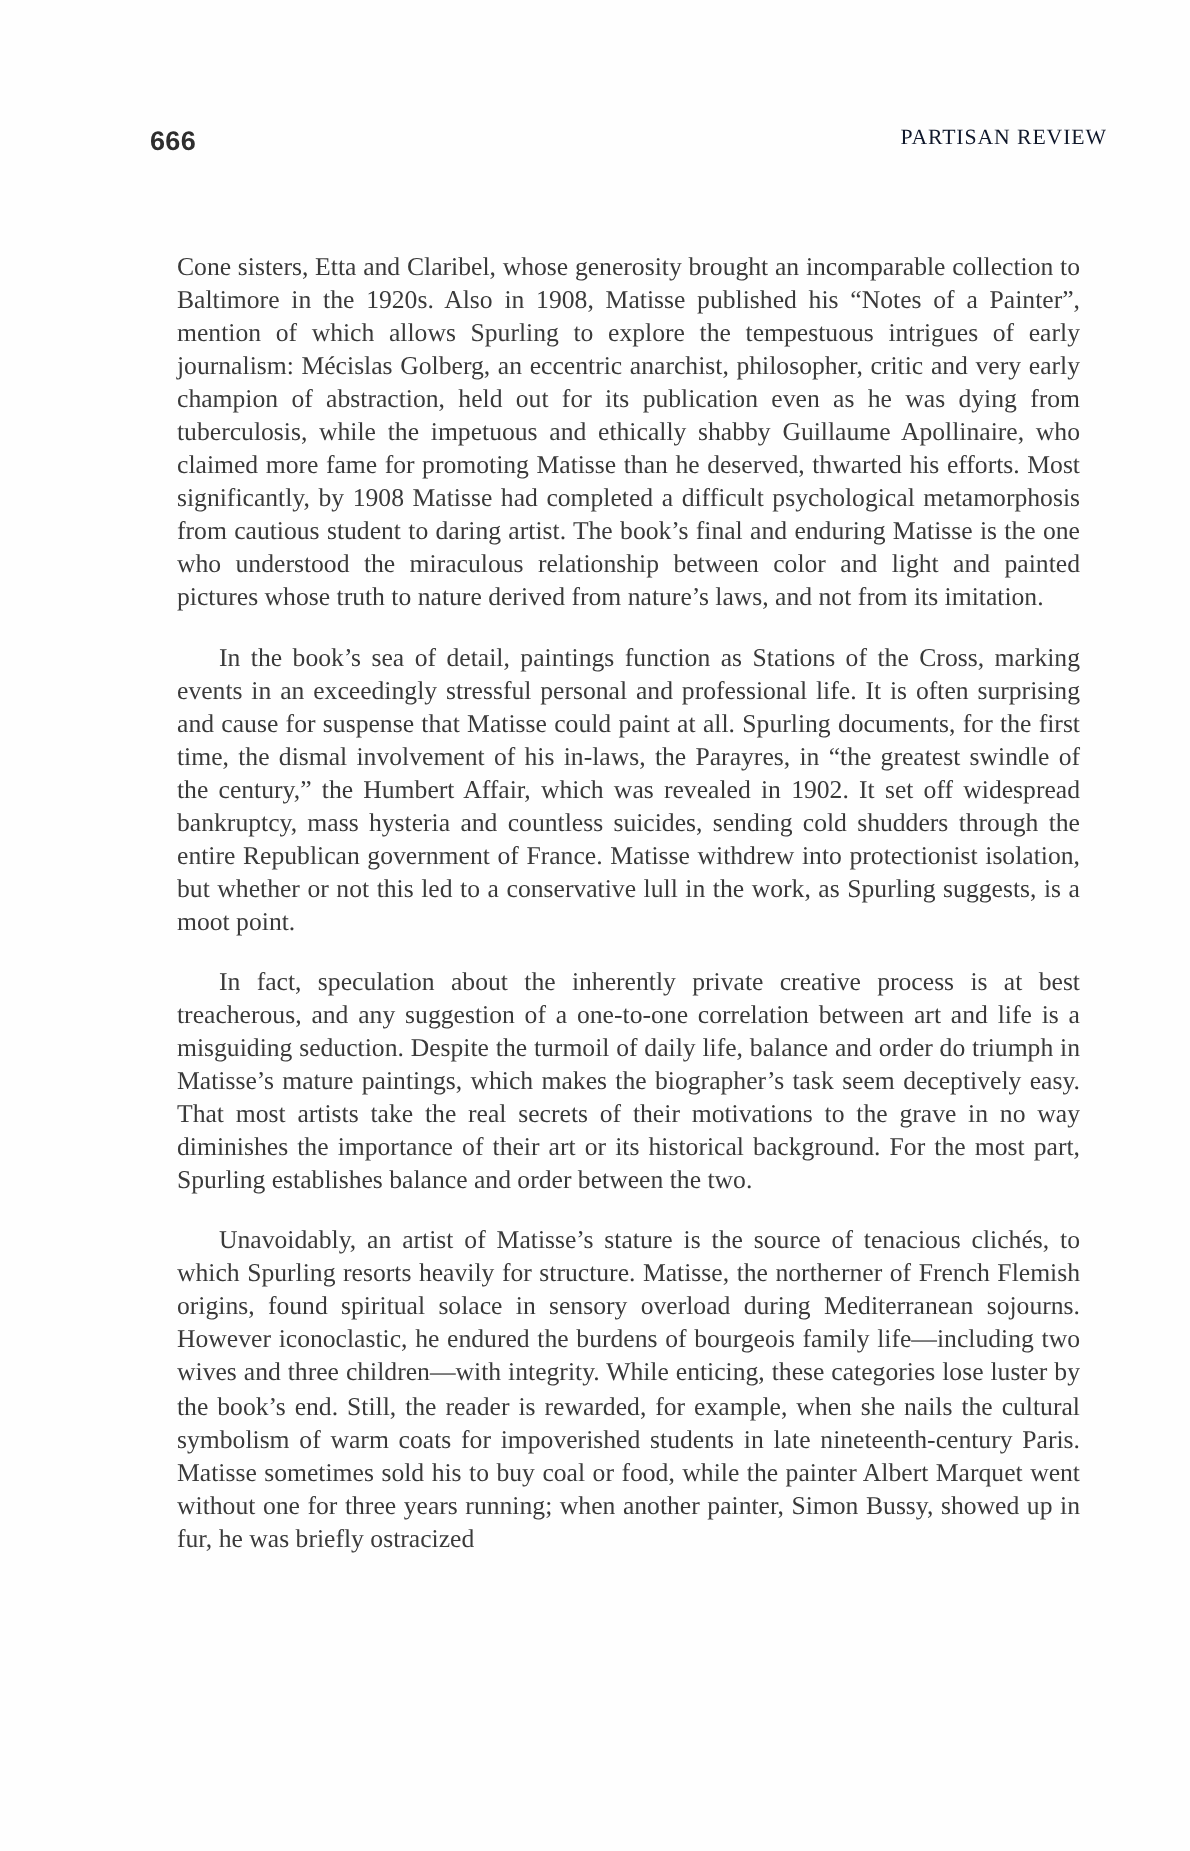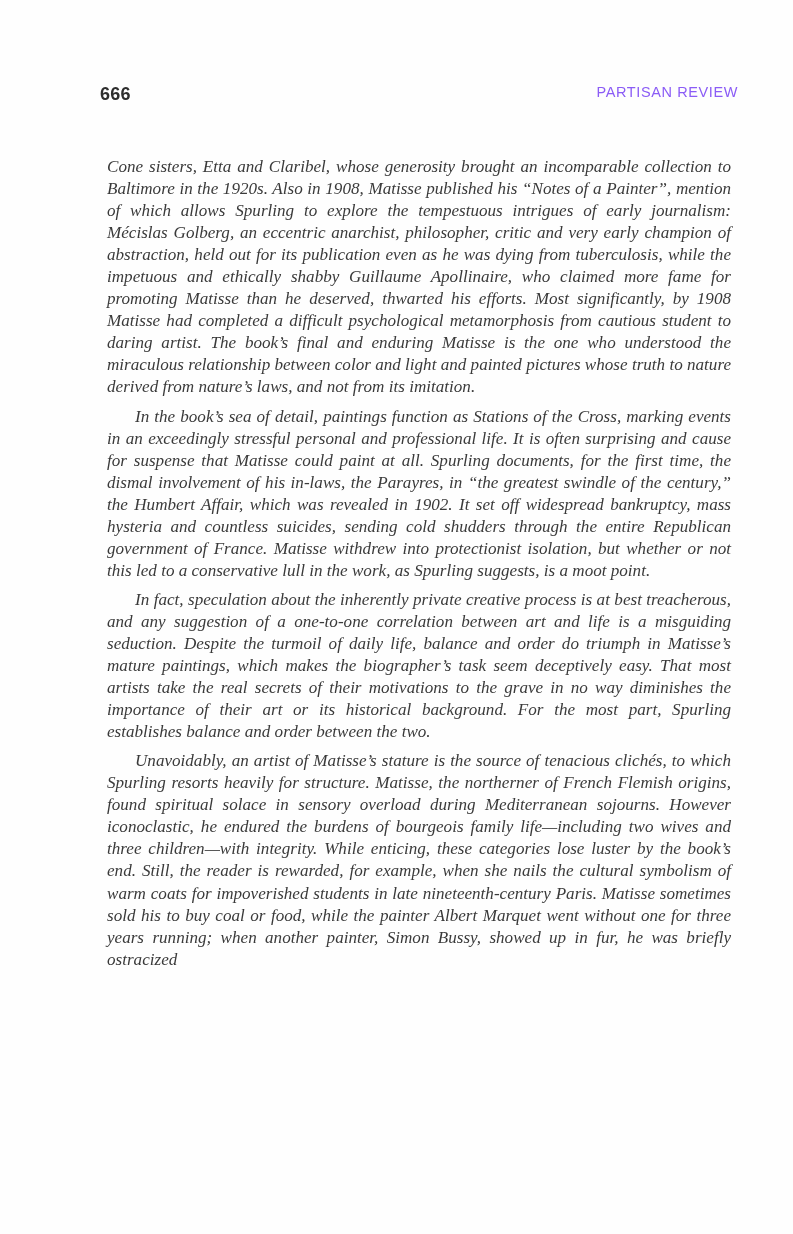--- a/index.html
+++ b/index.html
@@ -28,39 +28,38 @@
       font-family: "Liberation Sans", sans-serif;
       font-weight: bold;
       font-size: 18px;
       color: #2e2e2e;
       letter-spacing: 0.2px;
     }
     .running-head {
       position: absolute;
       right: 0;
       top: 0;
-      font-family: Liberation Sans, sans-serif;
+      font-family: Liberation Serif, serif;
       font-size: 14.5px;
-      color: #8b5cf6;
+      color: #0f172a;
       letter-spacing: 0.6px;
     }
     .article-body {
       position: absolute;
       top: 149px;
       left: 100px;
       width: 638px;
       font-family: "Liberation Serif", serif;
       font-size: 17.1px;
       line-height: 22.05px;
       color: #3a3a3a;
       text-align: justify;
     }
     .article-body p {
-      margin: 7px;
-      font-style: italic;
+      margin: 18px;
     }
     .article-body p.indent {
       text-indent: 28px;
     }
   </style>
 </head>
 <body>
 
 <div class="page-header">
   <span class="page-number">666</span>

